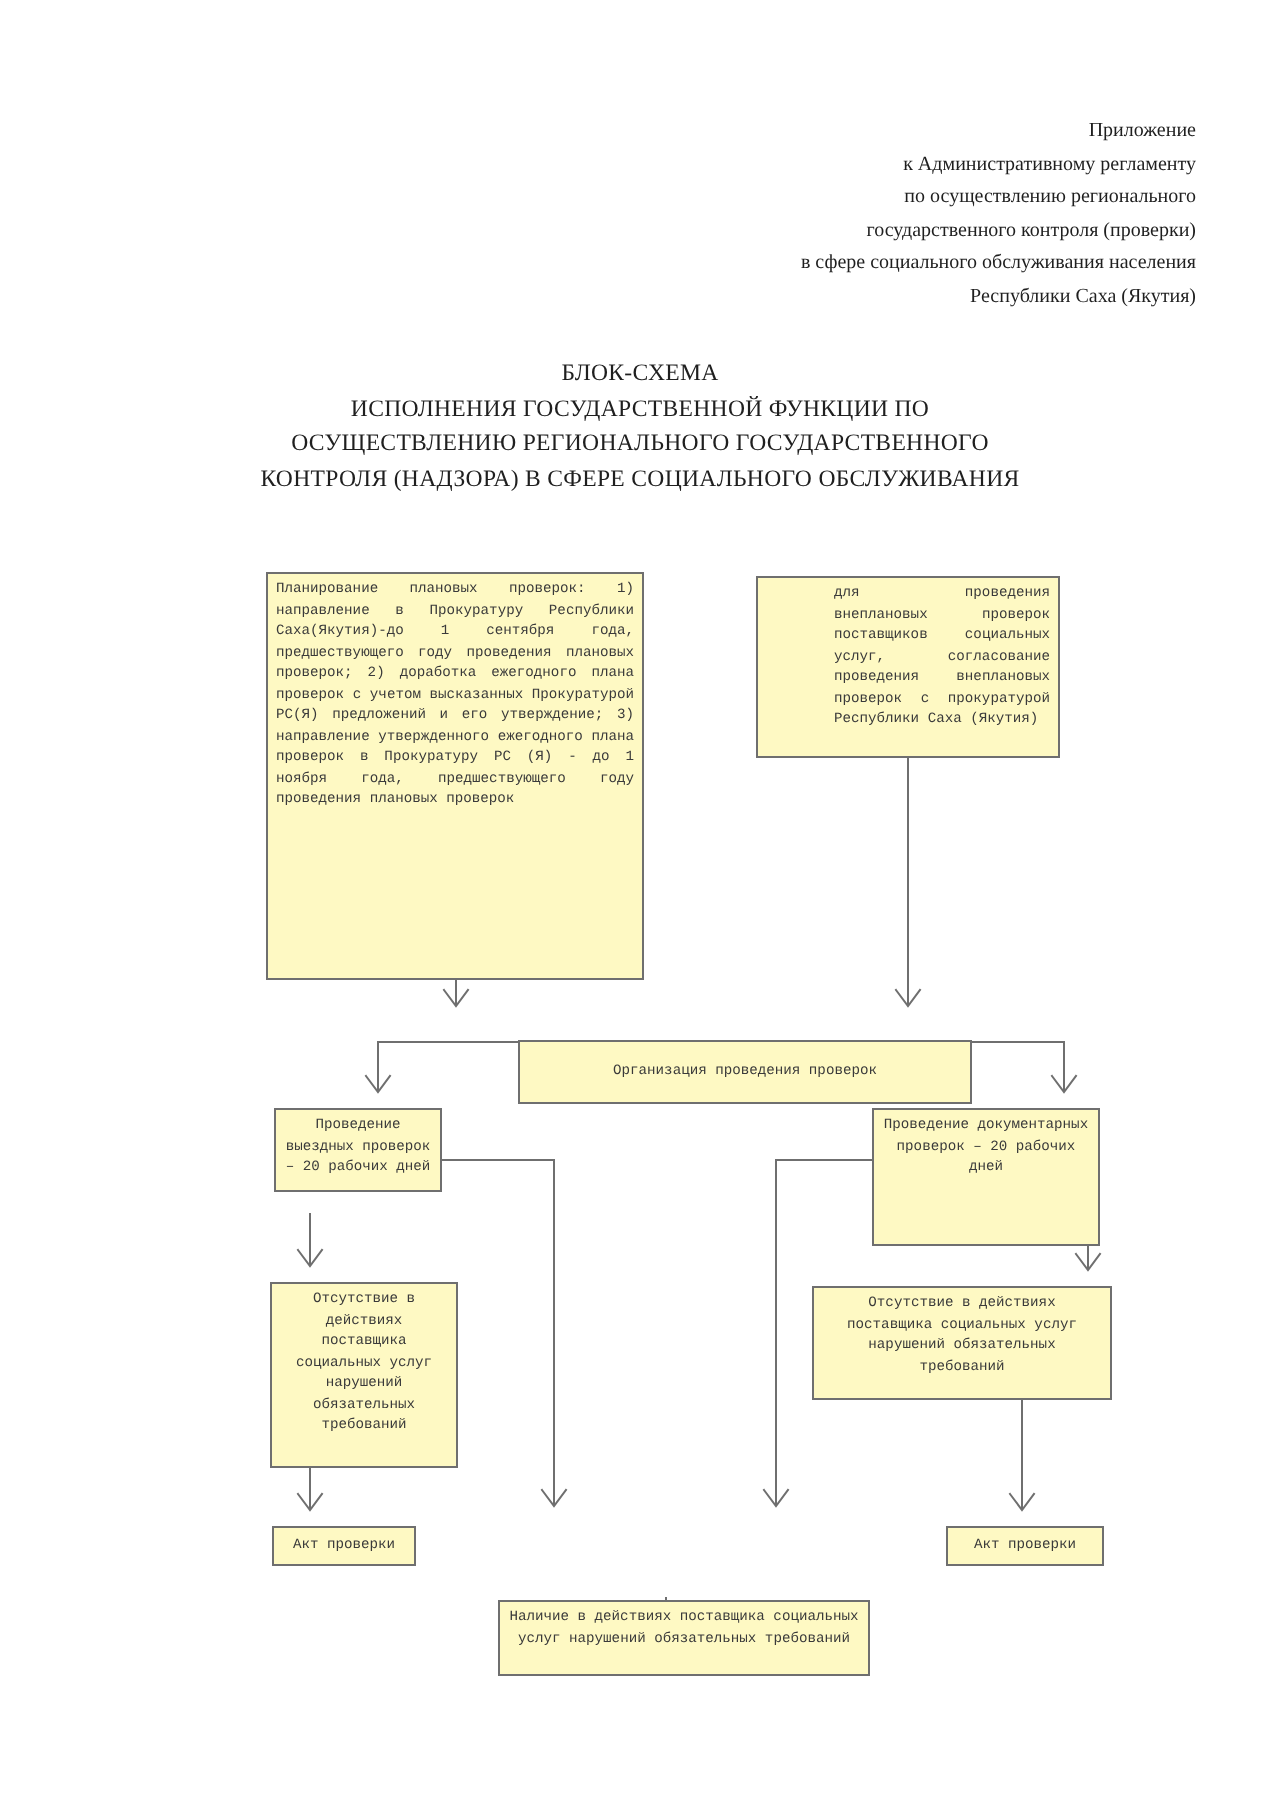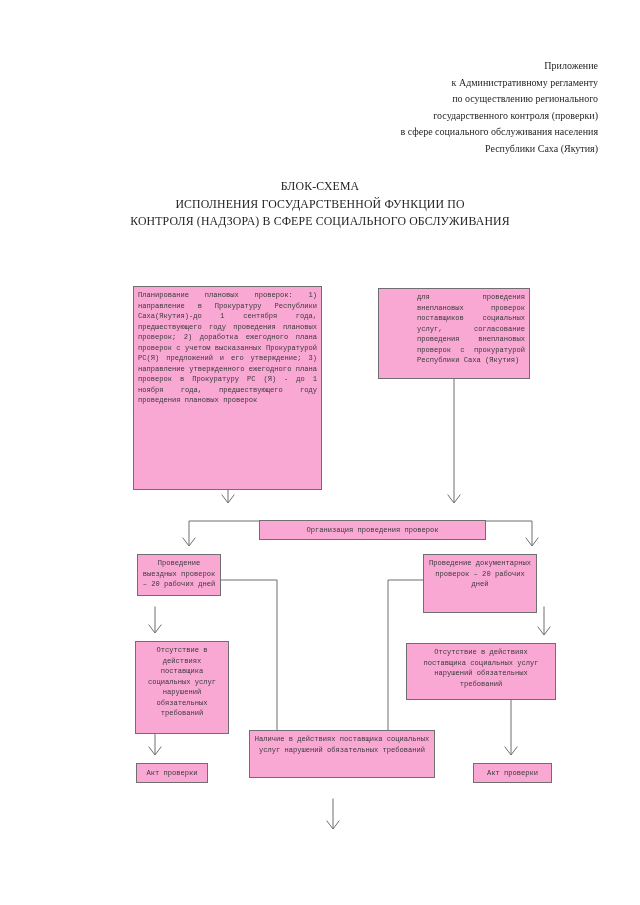--- a/index.html
+++ b/index.html
@@ -56,64 +56,65 @@
   #flow-lines {
     position: absolute;
     left: 0; top: 0;
     width: 640px; height: 905px;
   }
 
   .node {
     position: absolute;
     box-sizing: border-box;
     border: 1px solid #6f6f6f;
-    background: #f9a8d4;
+    background: #fef9c3;
     font-family: "Liberation Mono", monospace;
     font-size: 7.1px;
     line-height: 10.5px;
     color: #3a3a3a;
     padding: 3px 4px;
     overflow: hidden;
   }
   .node.just {
     text-align: justify;
     text-align-last: left;
   }
   .node.ctr { text-align: center; }
 
   
   #node-planning      { left: 133px; top: 286px; width: 189px; height: 204px; }
   #node-unscheduled   { left: 378px; top: 288px; width: 152px; height: 91px; padding-left: 38px;  }
-  #node-organization  { left: 259px; top: 520px; width: 227px; height: 20px;
+  #node-organization  { left: 259px; top: 520px; width: 227px; height: 32px;
                         display: flex; align-items: center; justify-content: center; }
   #node-field-check   { left: 137px; top: 554px; width: 84px;  height: 42px;  }
-  #node-doc-check     { left: 423px; top: 554px; width: 114px; height: 59px;  }
+  #node-doc-check     { left: 436px; top: 554px; width: 114px; height: 69px;  }
   #node-absence-left  { left: 135px; top: 641px; width: 94px;  height: 93px;  }
   #node-absence-right { left: 406px; top: 643px; width: 150px; height: 57px;  }
   #node-act-left      { left: 136px; top: 763px; width: 72px;  height: 20px;
                         display: flex; align-items: center; justify-content: center; }
-  #node-presence      { left: 249px; top: 730px; width: 186px; height: 48px; }
+  #node-presence      { left: 249px; top: 800px; width: 186px; height: 38px; }
   #node-act-right     { left: 473px; top: 763px; width: 79px;  height: 20px;
                         display: flex; align-items: center; justify-content: center; }
 </style>
 </head>
 <body>
 
 <div id="header-block">
   <div>Приложение</div>
   <div>к Административному регламенту</div>
   <div>по осуществлению регионального</div>
   <div>государственного контроля (проверки)</div>
   <div>в сфере социального обслуживания населения</div>
   <div>Республики Саха (Якутия)</div>
 </div>
 
 <div id="doc-title">
   <div>БЛОК-СХЕМА</div>
   <div>ИСПОЛНЕНИЯ ГОСУДАРСТВЕННОЙ ФУНКЦИИ ПО</div>
+  <div>ОСУЩЕСТВЛЕНИЮ РЕГИОНАЛЬНОГО ГОСУДАРСТВЕННОГО</div>
   <div>КОНТРОЛЯ (НАДЗОРА) В СФЕРЕ СОЦИАЛЬНОГО ОБСЛУЖИВАНИЯ</div>
 </div>
 
 <div id="flow">
 
   <svg id="flow-lines" viewBox="0 0 640 905">
     <g stroke="#6f6f6f" stroke-width="1" fill="none" stroke-linecap="square">
 
       <path d="M 228 490 L 228 502"></path>
       <path d="M 222 495 L 228 503 L 234 495"></path>

